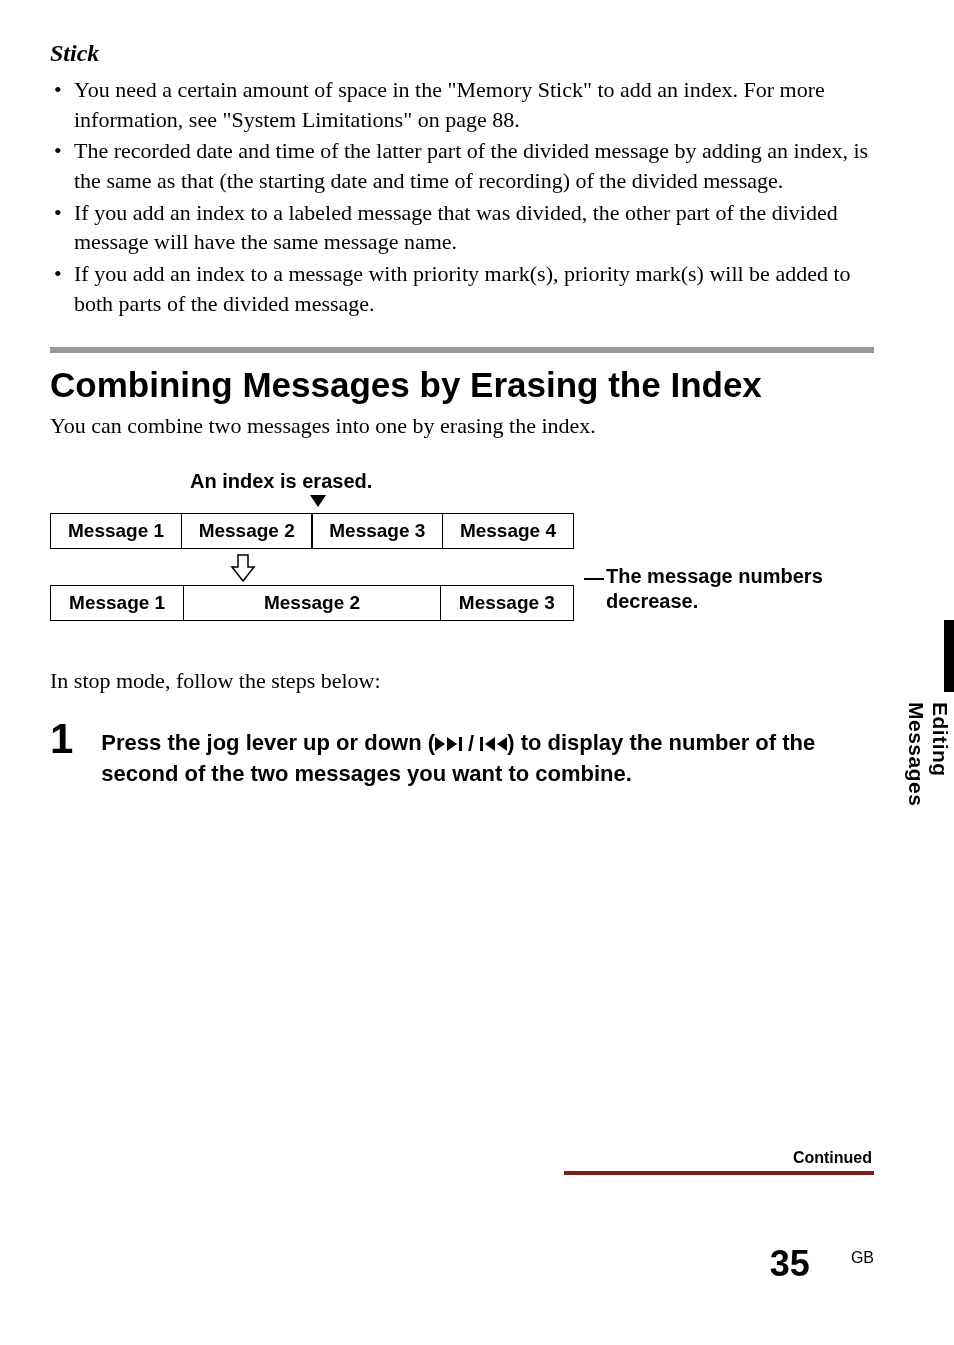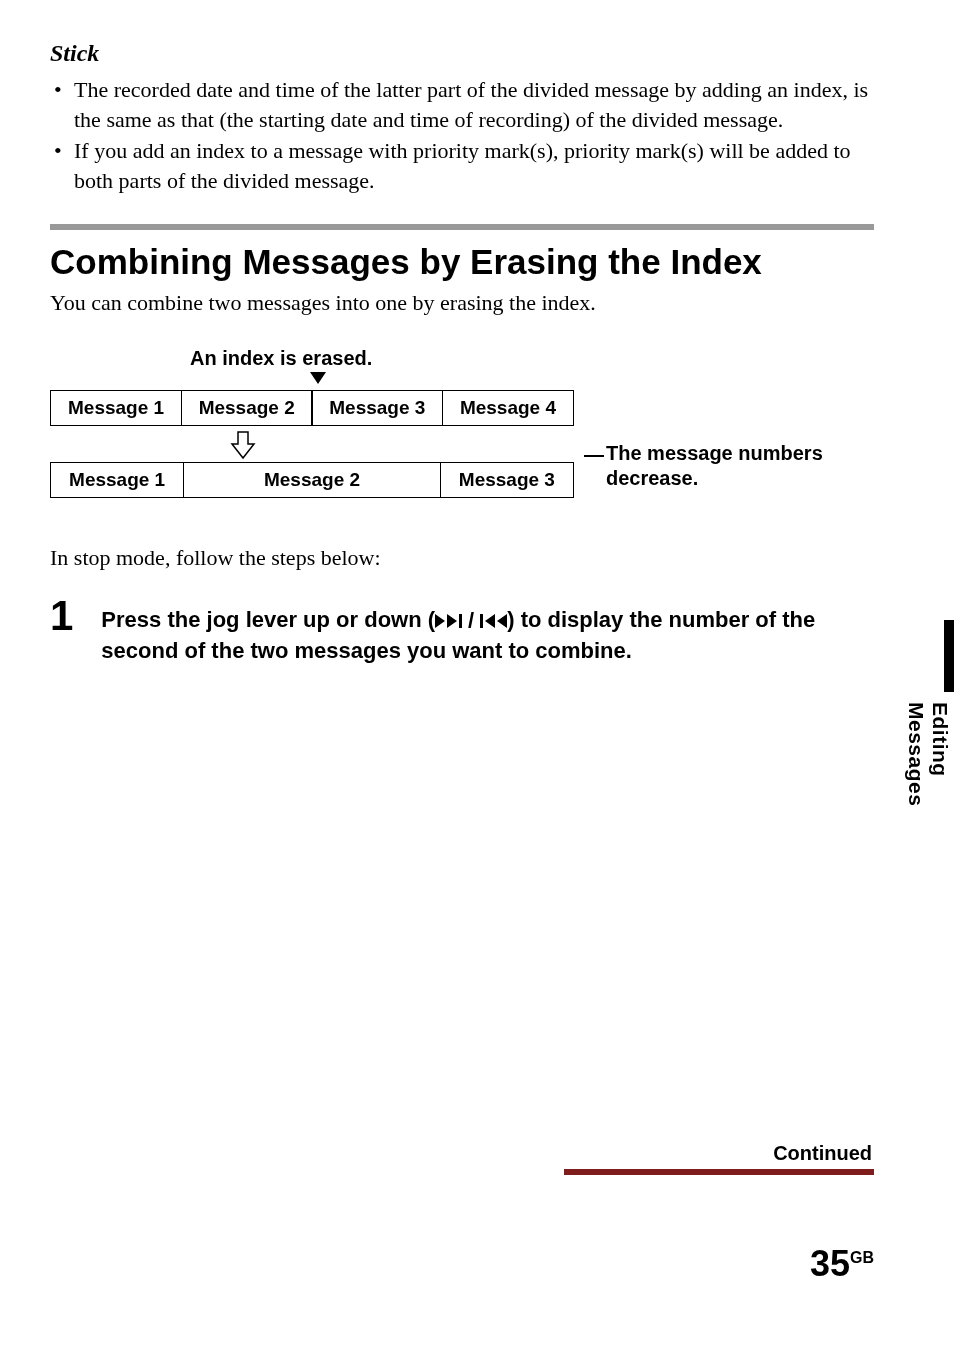--- a/index.html
+++ b/index.html
@@ -181,49 +181,52 @@
     right: 2px;
     top: 82px;
     letter-spacing: 0.5px;
   }
   .continued {
     position: absolute;
     right: 80px;
     bottom: 170px;
     font-family: Arial, Helvetica, sans-serif;
     font-weight: bold;
-    font-size: 20px;
-    border-bottom: 6px solid #7f1d1d;
+    font-size: 16px;
+    border-bottom: 4px solid #7f1d1d;
     padding: 0 2px 4px 2px;
     width: 310px;
     text-align: right;
   }
   .page-num {
     position: absolute;
     right: 80px;
     bottom: 60px;
     font-family: Arial, Helvetica, sans-serif;
     font-weight: 900;
     font-size: 36px;
   }
   .page-num sup {
     font-size: 16px;
-    font-weight: bold;
+    font-weight: normal;
     vertical-align: top;
     position: relative;
     top: 6px;
+    margin-left: 41px;
   }
 </style>
 </head>
 <body>
 
 <div class="notes-heading">Stick</div>
 
 <ul class="bullet-list">
+  <li>You need a certain amount of space in the "Memory Stick" to add an index. For more information, see "System Limitations" on page 88.</li>
   <li>The recorded date and time of the latter part of the divided message by adding an index, is the same as that  (the starting date and time of recording) of the divided message.</li>
+  <li>If you add an index to a labeled message that was divided, the other part of the divided message will have the same message name.</li>
   <li>If you add an index to a message with priority mark(s), priority mark(s) will be added to both parts of the divided message.</li>
 </ul>
 
 <div class="hr-bar"></div>
 
 <h2 class="section-heading">Combining Messages by Erasing the Index</h2>
 <div class="body-text">You can combine two messages into one by erasing the index.</div>
 
 <div class="diagram-wrap">
   <div class="diagram-caption">An index is erased.</div>

